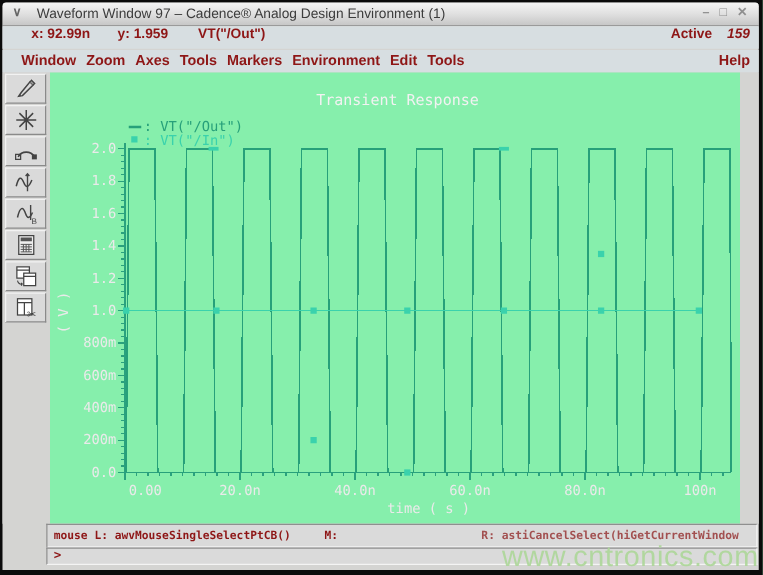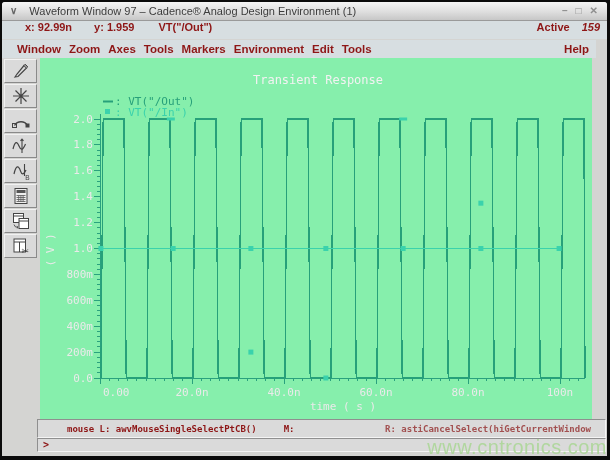--- a/index.html
+++ b/index.html
@@ -19,21 +19,21 @@
   .wbtn { color:#8f8f8f; font-size:10px; font-weight:bold; line-height:1; }
 
   
   .infobar { position:absolute; left:0; right:0; top:19px; height:18px; background:#d7dee1;
              display:flex; align-items:flex-start; color:#8e1616; font-weight:bold; font-size:11px; }
   .ro-x { margin-left:23px; } .ro-y { margin-left:22px; } .ro-trace { margin-left:24px; }
   .ispacer { flex:1; }
   .active-label { } .active-count { margin-left:12px; margin-right:7px;font-style:italic; }
 
   
-  .menubar { position:absolute; left:0; right:11px; top:38px; height:18px; background:#d7dee1;
+  .menubar { position:absolute; left:0; right:0; top:38px; height:18px; background:#d7dee1;
              display:flex; align-items:center; gap:8px; padding-left:15px;
              font-weight:bold; font-size:11.5px; color:#8e1616;justify-content:center; }
   .mitem { white-space:nowrap; cursor:default; }
   .mspacer { flex:1; }
   .mhelp { margin-right:7px; }
 
   
   .bodyarea { position:absolute; left:0; right:0; top:56px; height:361px; background:#d4d4d2; }
   .toolbar { position:absolute; left:0; top:0; bottom:0; width:38px; }
   .tbtn { width:33px; height:24px; margin:1px 0 1px 2px; background:#dadada;
@@ -42,32 +42,32 @@
   .ticon { width:20px; height:20px; display:block; }
   .ticon svg { width:20px; height:20px; display:block; }
   .canvas { position:absolute; left:38px; top:0; width:552px; height:361px; background:#86efac; }
   .canvas svg { position:absolute; left:0; top:0; }
 
   
   .statusrow { position:absolute; left:35px; right:1px; top:417px; height:19px; background:#dadada;
                border:1px solid; border-color:#8f8f8f #f4f4f4 #f4f4f4 #8f8f8f; box-sizing:border-box;
                display:flex; align-items:center;
                font-family:"DejaVu Sans Mono", monospace; font-weight:bold; font-size:9px; color:#8e1616;
-               white-space:nowrap; overflow:hidden;padding-left:24px; }
+               white-space:nowrap; overflow:hidden; }
   .st-left { margin-left:5px; }
   .st-mid  { margin-left:27px; }
   .st-right{ margin-left:auto; margin-right:14px; color:#a25050; }
   .promptrow { position:absolute; left:35px; right:1px; top:436px; height:14px; background:#dadada;
                border:1px solid; border-color:#8f8f8f #f4f4f4 #f4f4f4 #8f8f8f; box-sizing:border-box;
                font-family:"DejaVu Sans Mono", monospace; font-weight:bold; font-size:10px; color:#8e1616; }
   .promptrow span { margin-left:5px; }
 
   
   .watermark { position:absolute; right:3px; bottom:1px; z-index:20;
-               font-family:"Liberation Sans", sans-serif; font-size:20px;
+               font-family:"Liberation Sans", sans-serif; font-size:23px;
                color:rgba(172,214,152,0.9); letter-spacing:0.5px; pointer-events:none; }
 </style>
 </head>
 <body>
 
 <div class="stage">
   <div class="frame">
 
     <div class="titlebar">
       <span class="chevron">∨</span>

